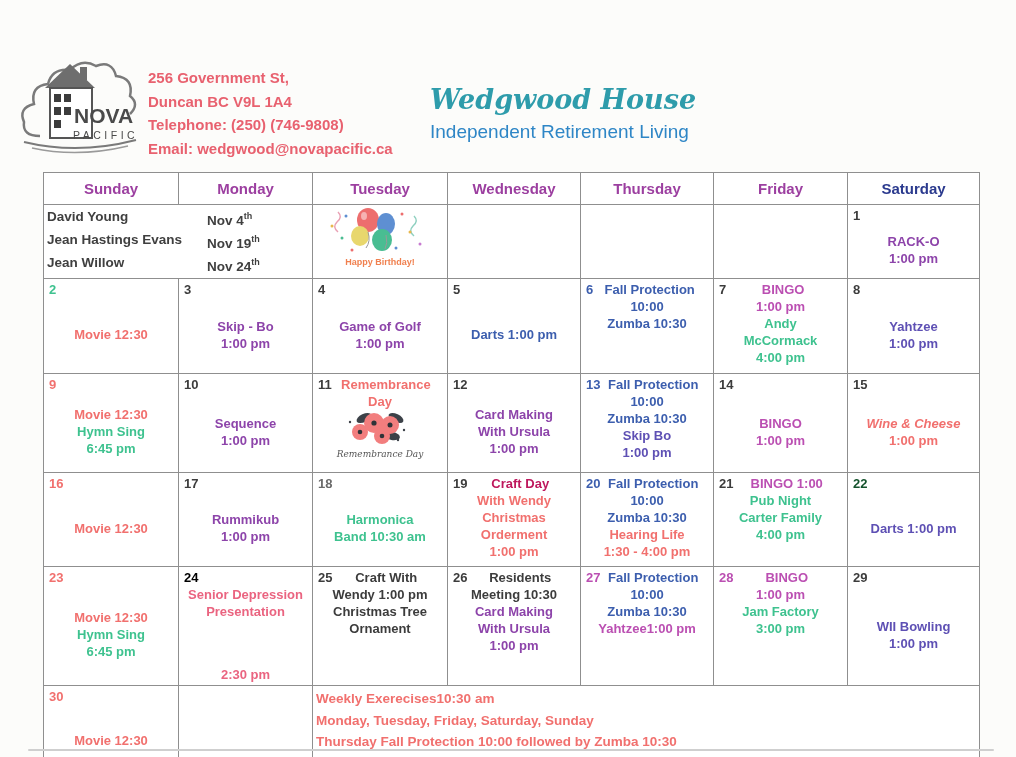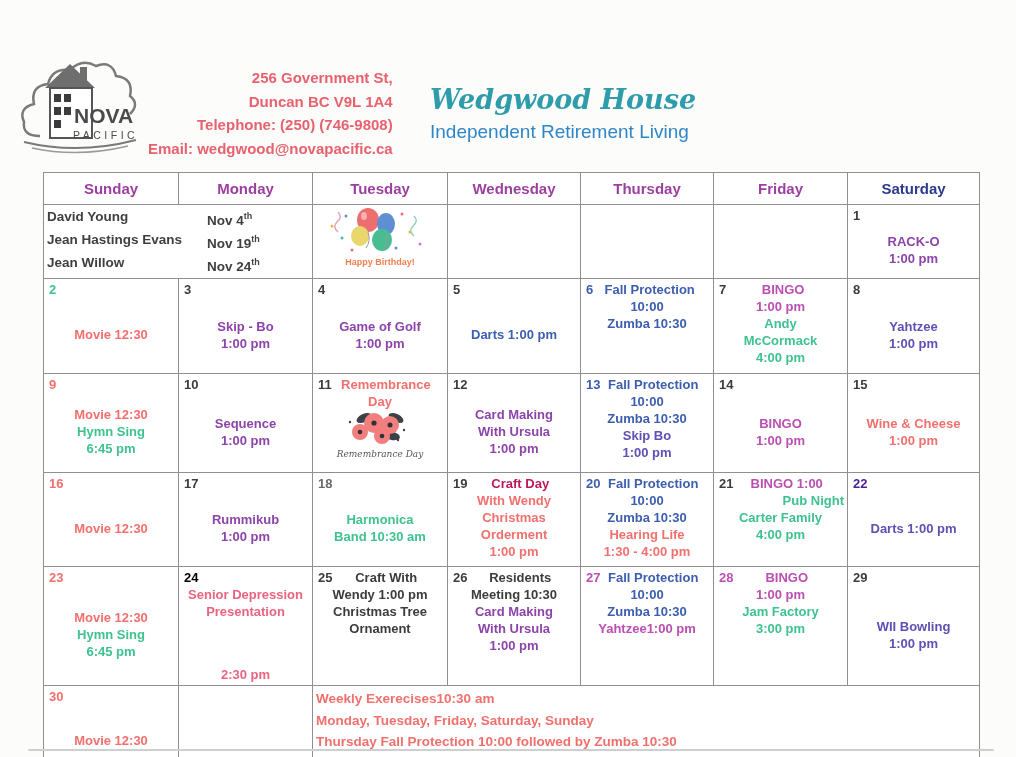--- a/index.html
+++ b/index.html
@@ -57,21 +57,21 @@
       <rect x="38" y="42" width="7" height="8" fill="#3c3c3c"></rect>
       <rect x="48" y="42" width="7" height="8" fill="#3c3c3c"></rect>
       <rect x="38" y="55" width="7" height="8" fill="#3c3c3c"></rect>
       <rect x="48" y="55" width="7" height="8" fill="#3c3c3c"></rect>
       <rect x="38" y="68" width="7" height="8" fill="#3c3c3c"></rect>
       <text x="58" y="71" font-size="21" font-weight="bold" fill="#4a4a4a">NOVA</text>
       <text x="57" y="87" font-size="10.5" letter-spacing="3.5" fill="#4a4a4a">PACIFIC</text>
     </svg>
   </div>
 
-  <div class="contact" id="contact" style="color: rgb(232, 97, 111); text-align: right;">
+  <div class="contact" id="contact" style="color: rgb(232, 97, 111);">
     <div>256 Government St,</div>
     <div>Duncan BC V9L 1A4</div>
     <div>Telephone: (250) (746-9808)</div>
     <div>Email: wedgwood@novapacific.ca</div>
   </div>
 
   <div class="titleblock">
     <div class="facility-name" id="facname" style="color: rgb(46, 156, 171);">Wedgwood House</div>
     <div class="facility-sub" id="facsub" style="color: rgb(46, 134, 198);">Independent Retirement Living</div>
   </div>
@@ -296,21 +296,21 @@
               <div class="lines vfill">
                 <div class="evline" style="color: rgb(187, 79, 178);">BINGO</div>
                 <div class="evline" style="color: rgb(187, 79, 178);">1:00 pm</div>
               </div>
             </div>
           </td>
           <td style="height: 93px;">
             <div class="cw">
               <div class="numrow"><span class="daynum" style="color: rgb(60, 60, 60);">15</span></div>
               <div class="lines vfill">
-                <div class="evline" style="color: rgb(241, 112, 110);">Wine &amp; Cheese</div>
+                <div class="evline" style="color: rgb(241, 112, 110); font-style: italic;">Wine &amp; Cheese</div>
                 <div class="evline" style="color: rgb(241, 112, 110);">1:00 pm</div>
               </div>
             </div>
           </td>
         </tr>
         <tr style="height: 94px;">
           <td style="height: 88px;">
             <div class="cw">
               <div class="numrow"><span class="daynum" style="color: rgb(241, 112, 110);">16</span></div>
               <div class="lines vfill">
@@ -364,29 +364,29 @@
               </div>
             </div>
           </td>
           <td style="height: 88px;">
             <div class="cw">
               <div class="numline">
                 <span class="daynum" style="color: rgb(60, 60, 60);">21</span>
                 <span class="inl" style="color: rgb(187, 79, 178);">BINGO 1:00</span>
               </div>
               <div class="lines">
-                <div class="evline" style="color: rgb(62, 194, 143); text-align: right;">Pub Night</div>
+                <div class="evline" style="color: rgb(62, 194, 143);">Pub Night</div>
                 <div class="evline" style="color: rgb(62, 194, 143);">Carter Family</div>
                 <div class="evline" style="color: rgb(62, 194, 143);">4:00 pm</div>
               </div>
             </div>
           </td>
           <td style="height: 88px;">
             <div class="cw">
-              <div class="numrow"><span class="daynum" style="color: #4c1d95;">22</span></div>
+              <div class="numrow"><span class="daynum" style="color: #14532d;">22</span></div>
               <div class="lines vfill">
                 <div class="evline" style="color: rgb(94, 80, 180);">Darts 1:00 pm</div>
               </div>
             </div>
           </td>
         </tr>
         <tr style="height: 89px;">
           <td style="height: 83px;">
             <div class="cw">
               <div class="numrow"><span class="daynum" style="color: rgb(241, 112, 110);">23</span></div>

